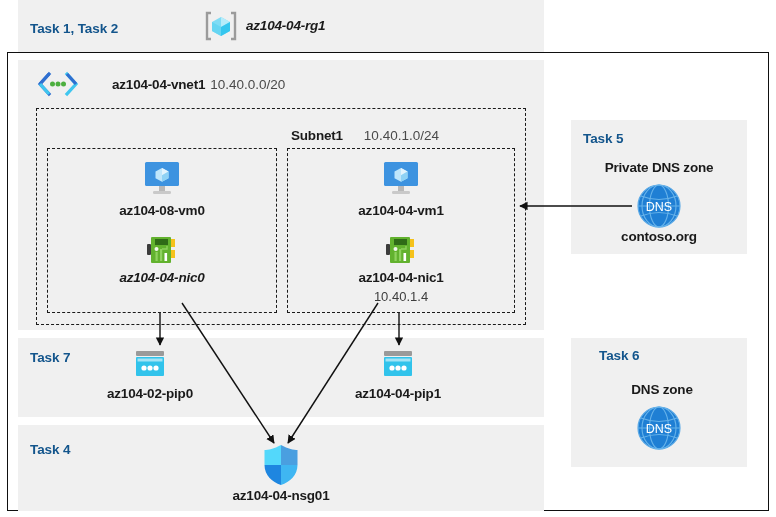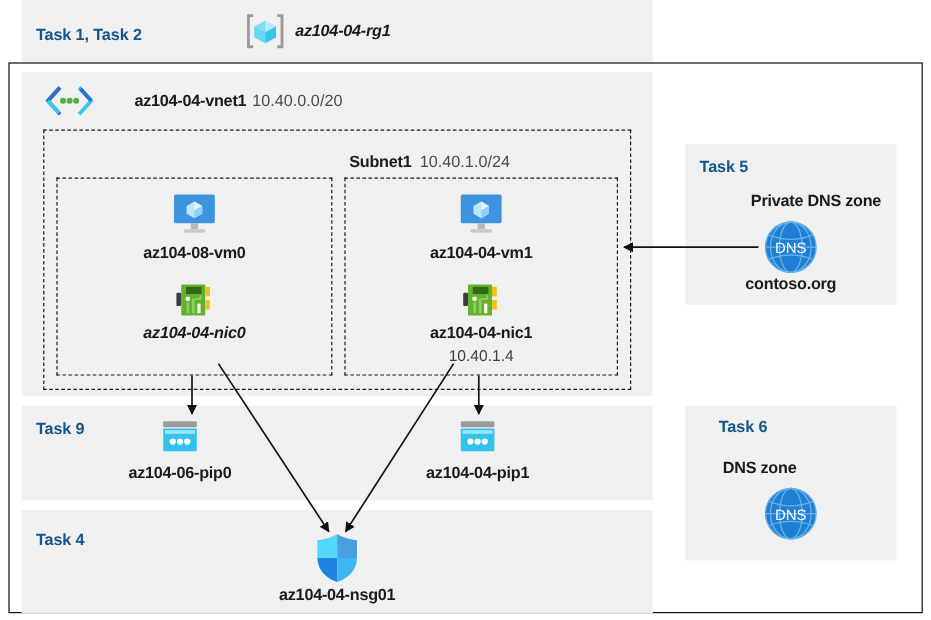--- a/index.html
+++ b/index.html
@@ -132,21 +132,21 @@
   <div class="abs" style="left:88px;top:75px;margin-left:24px;">
     <span class="res-name">az104-04-vnet1</span><span class="res-sub" style="margin-left:5px;">10.40.0.0/20</span>
   </div>
 
   <div class="abs dashed" id="subnets-outer"></div>
   <div class="abs dashed" id="subnet0-box"></div>
   <div class="abs dashed" id="subnet1-box"></div>
 
 
   <div class="abs" style="left:291px;top:126px;">
-    <span class="res-name">Subnet1</span><span class="res-sub" style="margin-left:7px;">10.40.1.0/24</span>
+    <span class="res-name">Subnet1</span><span class="res-sub" style="margin-left:21px;">10.40.1.0/24</span>
   </div>
 
   <div class="abs vm-icon" style="left:142px;top:160px;">
     <svg viewBox="0 0 40 36" width="40" height="36">
       <rect x="3" y="2" width="34" height="24" rx="1.5" fill="#3d93e0"></rect>
       <path d="M20 8 L26.5 11.6 L26.5 18.2 L20 21.8 L13.5 18.2 L13.5 11.6 Z" fill="#bfe6fb"></path>
       <path d="M20 8 L26.5 11.6 L20 15.2 Z" fill="#e4f4fd"></path>
       <path d="M20 15.2 L26.5 11.6 L26.5 18.2 L20 21.8 Z" fill="#8fd2f5"></path>
       <rect x="17" y="26" width="6" height="5" fill="#b8b8b8"></rect>
       <rect x="11" y="31" width="18" height="3" rx="1.2" fill="#c9c9c9"></rect>
@@ -193,33 +193,33 @@
       <rect x="8.5" y="16" width="2.2" height="9" fill="#8fd25f"></rect>
       <rect x="13" y="13" width="2.2" height="12" fill="#8fd25f"></rect>
       <rect x="17.5" y="17" width="2.6" height="8" fill="#ffffff"></rect>
       <path d="M15 13 L20 13 L20 10" fill="none" stroke="#8fd25f" stroke-width="1.4"></path>
     </svg>
   </div>
   <div class="abs center-label" style="left:301px;top:270px;width:200px;">az104-04-nic1</div>
   <div class="abs ip-label" style="left:301px;top:289px;width:200px;">10.40.1.4</div>
 
   <div class="abs panel" id="task3-panel"></div>
-  <div class="abs task-label" style="left:30px;top:350px;">Task 9</div>
+  <div class="abs task-label" style="left:30px;top:350px;">Task 7</div>
 
   <div class="abs pip-icon" style="left:133px;top:349px;">
     <svg viewBox="0 0 34 30" width="34" height="30">
       <rect x="3" y="2" width="28" height="5" rx="1" fill="#9a9a9a"></rect>
       <rect x="3" y="8" width="28" height="19" rx="1" fill="#31c3eb"></rect>
       <rect x="4.5" y="9.5" width="25" height="3" fill="#ffffff" opacity="0.55"></rect>
       <circle cx="11" cy="19" r="2.6" fill="#ffffff"></circle>
       <circle cx="17" cy="19" r="2.6" fill="#ffffff"></circle>
       <circle cx="23" cy="19" r="2.6" fill="#ffffff"></circle>
     </svg>
   </div>
-  <div class="abs center-label" style="left:50px;top:386px;width:200px;">az104-06-pip0</div>
+  <div class="abs center-label" style="left:50px;top:386px;width:200px;">az104-02-pip0</div>
 
   <div class="abs pip-icon" style="left:381px;top:349px;">
     <svg viewBox="0 0 34 30" width="34" height="30">
       <rect x="3" y="2" width="28" height="5" rx="1" fill="#9a9a9a"></rect>
       <rect x="3" y="8" width="28" height="19" rx="1" fill="#31c3eb"></rect>
       <rect x="4.5" y="9.5" width="25" height="3" fill="#ffffff" opacity="0.55"></rect>
       <circle cx="11" cy="19" r="2.6" fill="#ffffff"></circle>
       <circle cx="17" cy="19" r="2.6" fill="#ffffff"></circle>
       <circle cx="23" cy="19" r="2.6" fill="#ffffff"></circle>
     </svg>
@@ -241,39 +241,39 @@
         <rect x="19" y="0" width="19" height="21" fill="#4a9fe0"></rect>
         <rect x="0" y="21" width="19" height="21" fill="#1e86e0"></rect>
         <rect x="19" y="21" width="19" height="21" fill="#3fb6f2"></rect>
       </g>
     </svg>
   </div>
   <div class="abs center-label" style="left:181px;top:488px;width:200px;text-align:center;">az104-04-nsg01</div>
 
   <div class="abs panel" id="task5-panel"></div>
   <div class="abs task-label" style="left:583px;top:131px;">Task 5</div>
-  <div class="abs center-label" style="left:571px;top:160px;width:176px;margin-left:21px;">Private DNS zone</div>
+  <div class="abs center-label" style="left:571px;top:160px;width:176px;">Private DNS zone</div>
 
   <div class="abs dns-icon" style="left:637px;top:184px;">
     <svg viewBox="0 0 44 44" width="44" height="44">
       <circle cx="22" cy="22" r="21" fill="#1f7fd4"></circle>
       <circle cx="22" cy="22" r="21" fill="none" stroke="#5aa9e6" stroke-width="1.2"></circle>
       <ellipse cx="22" cy="22" rx="9.5" ry="21" fill="none" stroke="#67b3ea" stroke-width="1.1"></ellipse>
       <ellipse cx="22" cy="22" rx="17" ry="21" fill="none" stroke="#67b3ea" stroke-width="1.1"></ellipse>
       <line x1="1" y1="22" x2="43" y2="22" stroke="#67b3ea" stroke-width="1.1"></line>
       <path d="M4 12 Q22 19 40 12" fill="none" stroke="#67b3ea" stroke-width="1.1"></path>
       <path d="M4 32 Q22 25 40 32" fill="none" stroke="#67b3ea" stroke-width="1.1"></path>
       <text x="22" y="27" text-anchor="middle" font-family="Liberation Sans, sans-serif" font-size="12.5" fill="#ffffff">DNS</text>
     </svg>
   </div>
   <div class="abs center-label" style="left:571px;top:229px;width:176px;">contoso.org</div>
 
   <div class="abs panel" id="task6-panel"></div>
   <div class="abs task-label" style="left:583px;top:348px;margin-left:16px;">Task 6</div>
-  <div class="abs center-label" style="left:545px;top:382px;width:176px;">DNS zone</div>
+  <div class="abs center-label" style="left:574px;top:382px;width:176px;">DNS zone</div>
 
   <div class="abs dns-icon" style="left:637px;top:406px;">
     <svg viewBox="0 0 44 44" width="44" height="44">
       <circle cx="22" cy="22" r="21" fill="#1f7fd4"></circle>
       <circle cx="22" cy="22" r="21" fill="none" stroke="#5aa9e6" stroke-width="1.2"></circle>
       <ellipse cx="22" cy="22" rx="9.5" ry="21" fill="none" stroke="#67b3ea" stroke-width="1.1"></ellipse>
       <ellipse cx="22" cy="22" rx="17" ry="21" fill="none" stroke="#67b3ea" stroke-width="1.1"></ellipse>
       <line x1="1" y1="22" x2="43" y2="22" stroke="#67b3ea" stroke-width="1.1"></line>
       <path d="M4 12 Q22 19 40 12" fill="none" stroke="#67b3ea" stroke-width="1.1"></path>
       <path d="M4 32 Q22 25 40 32" fill="none" stroke="#67b3ea" stroke-width="1.1"></path>

